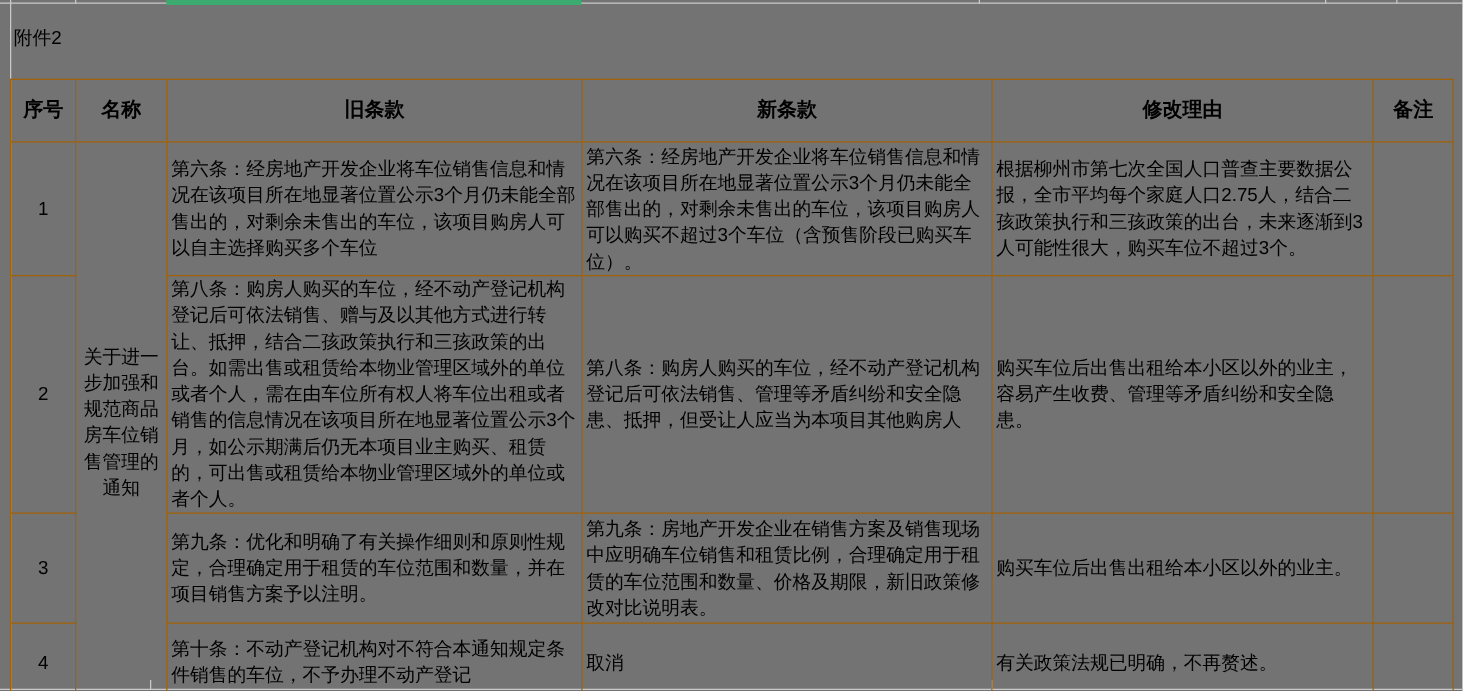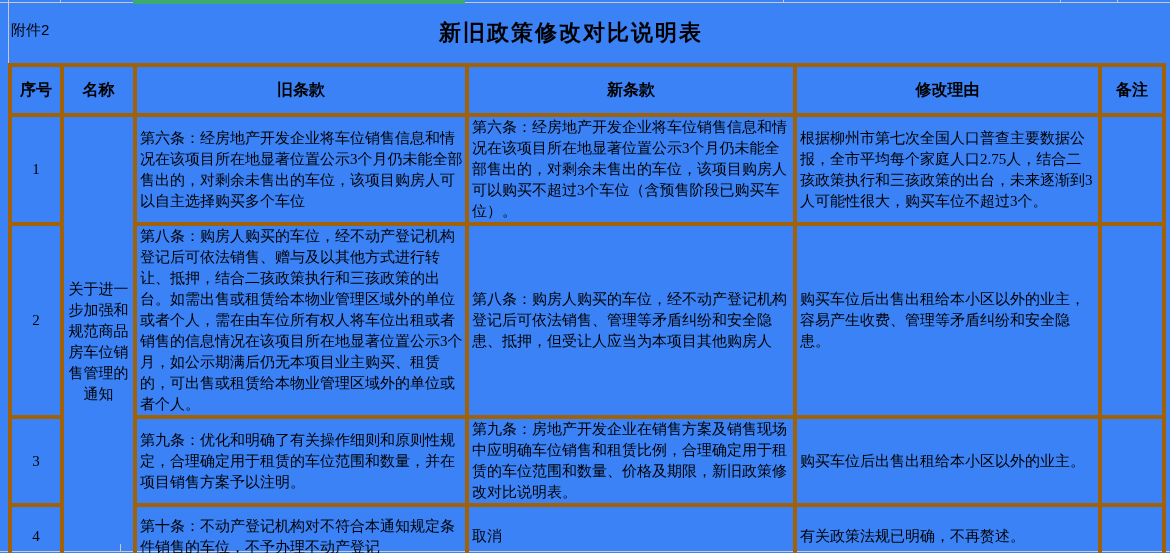--- a/index.html
+++ b/index.html
@@ -3,21 +3,21 @@
 <meta charset="utf-8">
 <style>
   * { margin: 0; padding: 0; box-sizing: border-box; }
   html, body { background: #ffffff; }
   body { font-family: "Liberation Sans", sans-serif; color: #000; }
 
   .canvas {
     position: relative;
     width: 1170px;
     height: 553px;
-    background: #3b82f6;
+    background: #737373;
     overflow: hidden;
   }
 
   
   .gridline-h { position: absolute; height: 1px; background: #c9c9c9; }
   .gridline-v { position: absolute; width: 1px; background: #c9c9c9; }
   .gl-top    { left: 0; top: 2px; width: 1170px; }
   .gl-bottom { left: 0; top: 551px; width: 1170px; }
   .gl-left   { left: 8px; top: 0; height: 553px; }
   .stub-a { left: 60px;  top: 0; height: 3px; }
@@ -53,23 +53,22 @@
   }
 
   table.cmp {
     position: absolute;
     left: 8px; top: 63px;
     width: 1154px;
     border-collapse: collapse;
     table-layout: fixed;
   }
   table.cmp th, table.cmp td {
-    border: 4px solid #a16207;
+    border: 1px solid #a16207;
     overflow: hidden;
-    font-family: Liberation Serif, serif;
   }
   table.cmp th {
     font-size: 16px;
     font-weight: bold;
     text-align: center;
     vertical-align: middle;
   }
   tr.hdr { height: 50px; }
   tr.r1  { height: 107px; }
   tr.r2  { height: 169px; }
@@ -112,21 +111,20 @@
   <div class="gridline-v stub-a"></div>
   <div class="gridline-v stub-b"></div>
   <div class="gridline-v stub-c"></div>
   <div class="gridline-v stub-d"></div>
   <div class="gridline-v stub-e"></div>
   <div class="gridline-v stub-f"></div>
 
   <div class="selection-bar" style="background: rgb(60, 171, 112);"></div>
 
   <div class="attachment-label">附件2</div>
-  <div class="sheet-title">新旧政策修改对比说明表</div>
 
   <table class="cmp">
     <colgroup>
       <col style="width:52px">
       <col style="width:73px">
       <col style="width:332px">
       <col style="width:328px">
       <col style="width:305px">
       <col style="width:64px">
     </colgroup>

